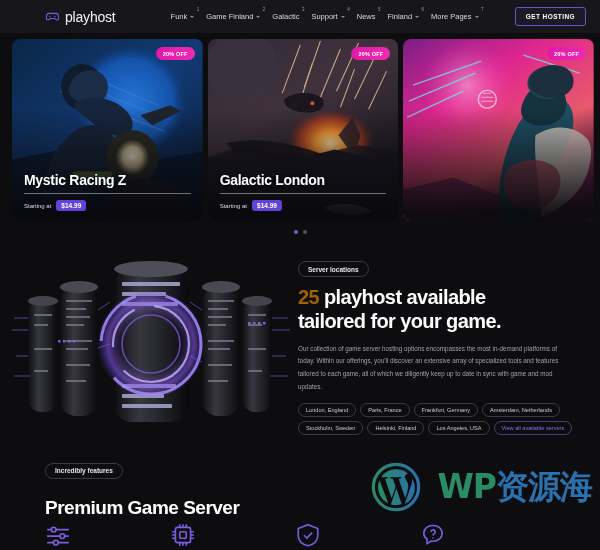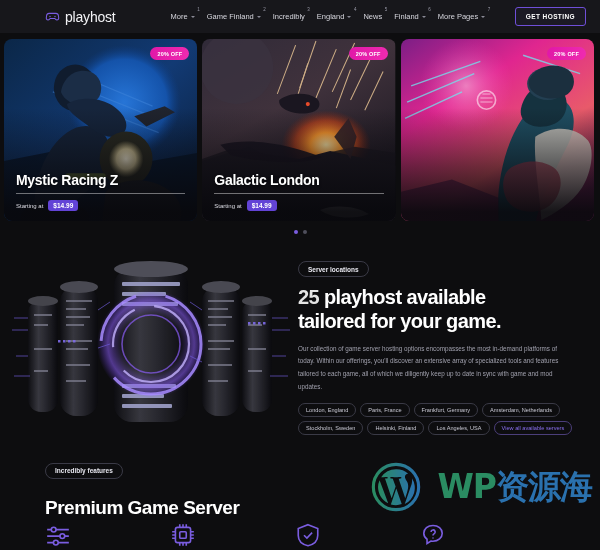--- a/index.html
+++ b/index.html
@@ -53,21 +53,21 @@
     color: #ffffff; font-size: 6.5px; font-weight: 700;
     letter-spacing: 0.4px;
     background: #1b1a24;
     cursor: pointer;
     white-space: nowrap;
   }
 
   
   .hero {
     padding: 6px 6px 0 4px;
-    display: flex; gap: 5px;
+    display: flex; gap: 5px; margin-left: 8px;
   }
   .card {
     position: relative;
     flex: 1;
     height: 182px;
     border-radius: 8px;
     overflow: hidden;
     cursor: pointer;
   }
   .card-art { position: absolute; inset: 0; }
@@ -116,21 +116,21 @@
     border-radius: 10px;
     padding: 3.5px 9px;
     color: #e6e6ee; font-size: 6.5px; font-weight: 600;
     margin-bottom: 9px;
   }
   .sec-title {
     font-size: 20px; font-weight: 700; color: #ffffff;
     line-height: 1.18; letter-spacing: -0.6px;
     margin-bottom: 9px;
   }
-  .sec-title .num { color: #e5e5e5; }
+  .sec-title .num { color: #a16207; }
   .sec-para {
     color: #a0a0ad; font-size: 6.3px; line-height: 2.05;
     margin-bottom: 9px; max-width: 276px;
   }
   .chips { display: flex; flex-wrap: wrap; gap: 4px; max-width: 282px; }
   .chip {
     border: 1px solid #3a3a46; border-radius: 9px;
     padding: 3px 7px; color: #c9c9d4; font-size: 5.6px;
     white-space: nowrap; cursor: pointer;
   }
@@ -169,35 +169,35 @@
     <svg class="logo-icon" viewBox="0 0 24 24">
       <path d="M6.5 7h11c2.2 0 3.7 1.7 4 3.8l.4 3.2c.25 2-1 3.5-2.7 3.5-1 0-1.8-.5-2.5-1.3l-.9-1.1H8.2l-.9 1.1C6.6 17 5.8 17.5 4.8 17.5c-1.7 0-2.95-1.5-2.7-3.5l.4-3.2C2.8 8.7 4.3 7 6.5 7z" fill="none" stroke="#7a5de0" stroke-width="1.7"></path>
       <circle cx="8" cy="12" r="1.1" fill="#7a5de0"></circle>
       <circle cx="16" cy="12" r="1.1" fill="#7a5de0"></circle>
     </svg>
     <span class="logo-text">playhost</span>
   </div>
 
   <nav class="nav">
     <div class="nav-item">
-      <span>More</span>
+      <span>Funk</span>
       <span class="nav-sup">1</span>
       <i class="nav-caret"></i>
     </div>
     <div class="nav-item">
       <span>Game Finland</span>
       <span class="nav-sup">2</span>
       <i class="nav-caret"></i>
     </div>
     <div class="nav-item">
-      <span>Incredibly</span>
+      <span>Galactic</span>
       <span class="nav-sup">3</span>
     </div>
     <div class="nav-item">
-      <span>England</span>
+      <span>Support</span>
       <span class="nav-sup">4</span>
       <i class="nav-caret"></i>
     </div>
     <div class="nav-item">
       <span>News</span>
       <span class="nav-sup">5</span>
     </div>
     <div class="nav-item">
       <span>Finland</span>
       <span class="nav-sup">6</span>

